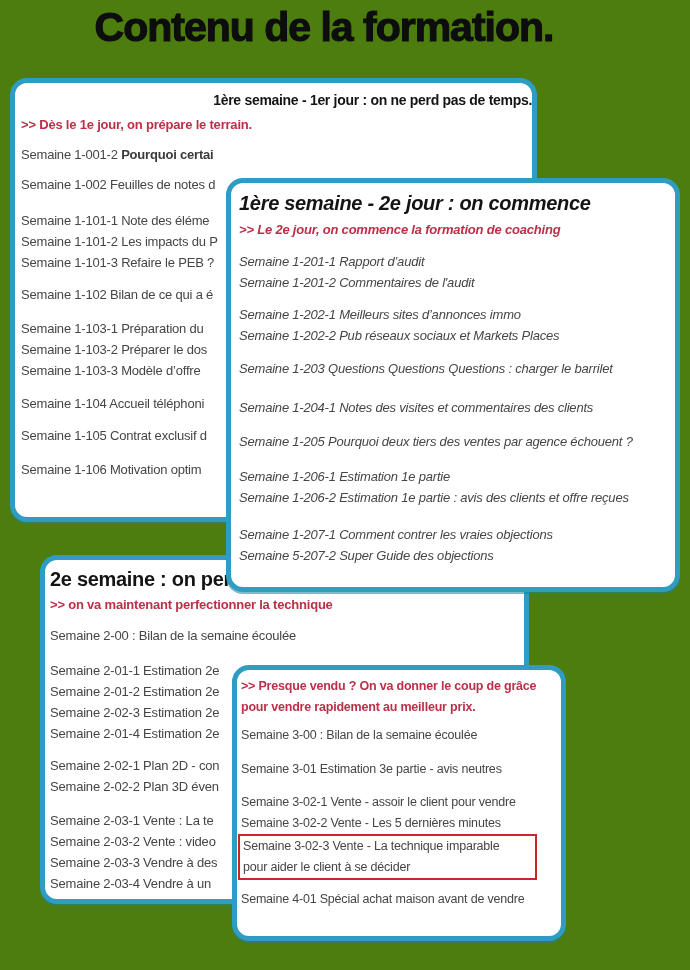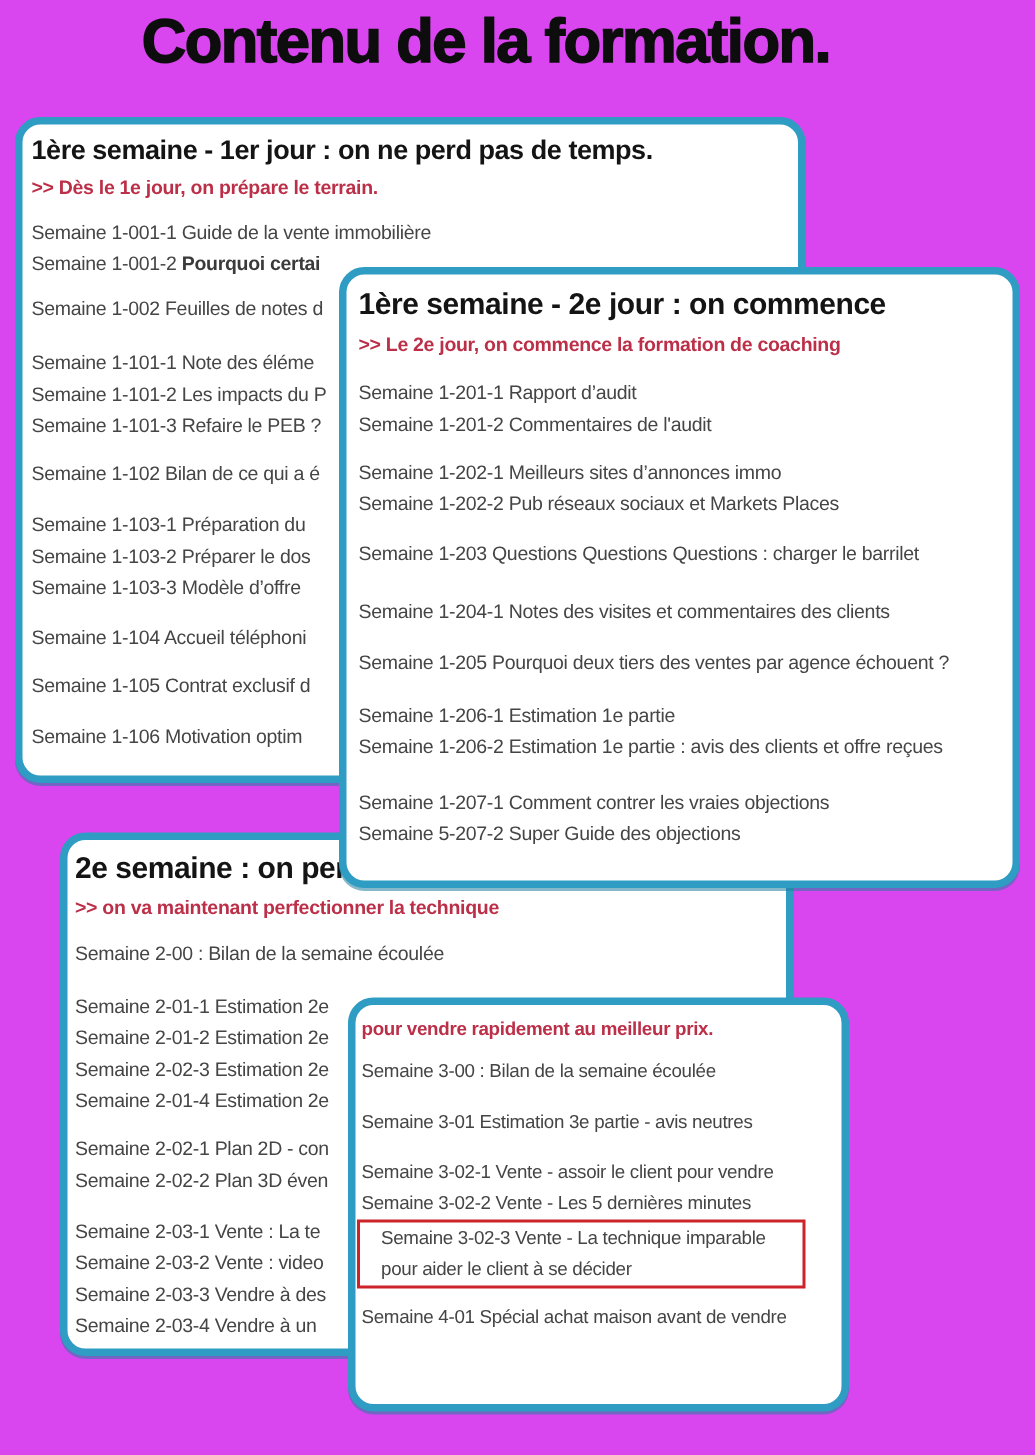--- a/index.html
+++ b/index.html
@@ -1,19 +1,19 @@
 <!DOCTYPE html>
 <html style="--teal: #2e9cc3; --red: #bc2f48; --hl-red: #cc2428;"><head>
 <meta charset="utf-8">
 <style>
   html,body{margin:0;padding:0;background:#ffffff;}
   .page{
     position:relative;
     width:690px;height:970px;
-    background:#d946ef;
+    background:#4d7c0f;
     font-family:"Liberation Sans", sans-serif;
     overflow:hidden;
   }
   .main-title{
     position:absolute;top:4px;left:0;width:648px;
     text-align:center;
     font-size:41px;font-weight:bold;
     letter-spacing:-1px;
     color:#0d0d0d;
     -webkit-text-stroke:1.1px #0d0d0d;
@@ -21,55 +21,54 @@
   .cbox{
     position:absolute;
     background:#ffffff;
     border:5px solid var(--teal);
     border-radius:17px;
     box-shadow:0 2px 0 rgba(32,125,158,0.55);
     box-sizing:border-box;
     overflow:hidden;
   }
   .box-b1{left:10px;top:78px;width:527px;height:444px;z-index:1;padding:5px 0 0 6px;}
-  .box-b2{left:226px;top:178px;width:454px;height:414px;z-index:2;padding:6px 0 0 8px;}
+  .box-b2{left:226px;top:178px;width:454px;height:414px;z-index:2;padding:6px 0 0 8px;font-style:italic;}
   .box-b3{left:40px;top:555px;width:489px;height:349px;z-index:1;padding:6px 0 0 5px;}
   .box-b4{left:232px;top:665px;width:334px;height:276px;z-index:3;padding:6px 0 0 4px;}
   .line{white-space:nowrap;color:#454545;letter-spacing:-0.2px;}
   .line b{color:#3a3a3a;}
   .item{font-size:13px;height:21px;line-height:21px;}
   .box-b4 .item{font-size:12.5px;}
   .header{font-weight:bold;color:#141414;letter-spacing:-0.3px;}
-  .box-b1 .header{font-size:18px;height:26px;line-height:24px;}
+  .box-b1 .header{font-size:14px;height:26px;line-height:24px;text-align:right;}
   .box-b2 .header{font-size:20px;height:30px;line-height:28px;}
   .box-b3 .header{font-size:20px;height:28px;line-height:26px;}
   .box-b4 .header{font-size:17.5px;height:26px;line-height:24px;}
   .sub{font-weight:bold;color:var(--red);font-size:13px;height:24px;line-height:22px;}
   .box-b2 .sub{height:26px;}
   .box-b4 .sub{font-size:12.5px;height:21px;line-height:20px;}
   .gap{width:100%;}
   .redbox{
     border:2px solid var(--hl-red);
     width:299px;margin-left:-3px;
     box-sizing:border-box;
   }
-  .redbox .item{padding-left:14px;}
+  .redbox .item{padding-left:3px;}
   .redbox .indent{}
 </style>
 </head>
 <body>
 
 <div class="page">
   <div class="main-title">Contenu de la formation.</div>
 
   <div class="cbox box-b1">
       <div class="line header">1ère semaine - 1er jour : on ne perd pas de temps.</div>
       <div class="line sub">&gt;&gt; Dès le 1e jour, on prépare le terrain.</div>
       <div class="gap" style="height: 6px;"></div>
-      <div class="line item">Semaine 1-001-1  Guide de la vente immobilière</div>
       <div class="line item">Semaine 1-001-2  <b>Pourquoi certai</b></div>
       <div class="gap" style="height: 9px;"></div>
       <div class="line item">Semaine 1-002  Feuilles de notes d</div>
       <div class="gap" style="height: 15px;"></div>
       <div class="line item">Semaine 1-101-1  Note des éléme</div>
       <div class="line item">Semaine 1-101-2  Les impacts du P</div>
       <div class="line item">Semaine 1-101-3  Refaire le PEB ?</div>
       <div class="gap" style="height: 11px;"></div>
       <div class="line item">Semaine 1-102  Bilan de ce qui a é</div>
       <div class="gap" style="height: 13px;"></div>
@@ -118,20 +117,21 @@
       <div class="gap" style="height: 13px;"></div>
       <div class="line item">Semaine 1-205  Pourquoi deux tiers des ventes par agence échouent ?</div>
       <div class="gap" style="height: 14px;"></div>
       <div class="line item">Semaine 1-206-1  Estimation 1e partie</div>
       <div class="line item">Semaine 1-206-2  Estimation 1e partie : avis des clients et offre reçues</div>
       <div class="gap" style="height: 16px;"></div>
       <div class="line item">Semaine 1-207-1  Comment contrer les vraies objections</div>
       <div class="line item">Semaine 5-207-2  Super Guide des objections</div>
     </div>
   <div class="cbox box-b4">
+      <div class="line sub">&gt;&gt; Presque vendu ? On va  donner le coup de grâce</div>
       <div class="line sub">pour vendre rapidement au meilleur prix.</div>
       <div class="gap" style="height: 7px;"></div>
       <div class="line item">Semaine 3-00 : Bilan de la semaine écoulée</div>
       <div class="gap" style="height: 13px;"></div>
       <div class="line item">Semaine 3-01  Estimation 3e partie - avis neutres</div>
       <div class="gap" style="height: 12px;"></div>
       <div class="line item">Semaine 3-02-1  Vente - assoir le client pour vendre</div>
       <div class="line item">Semaine 3-02-2  Vente - Les 5 dernières minutes</div>
       <div class="redbox">
         <div class="line item">Semaine 3-02-3  Vente - La technique imparable</div>

